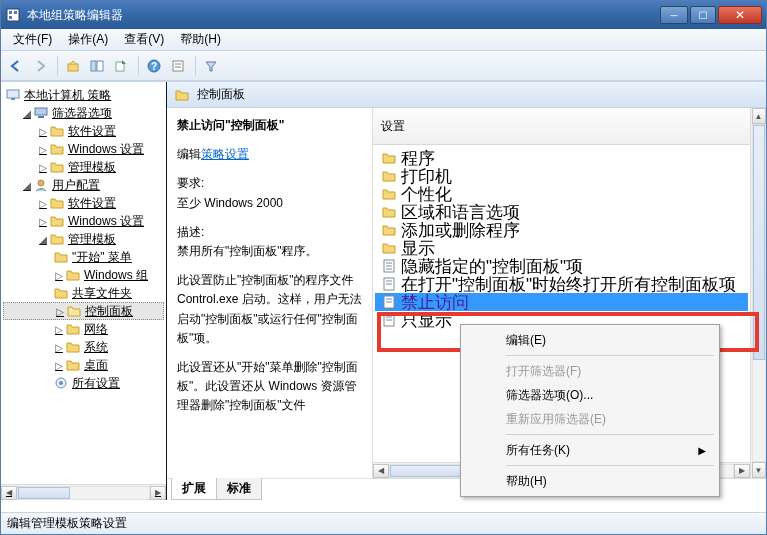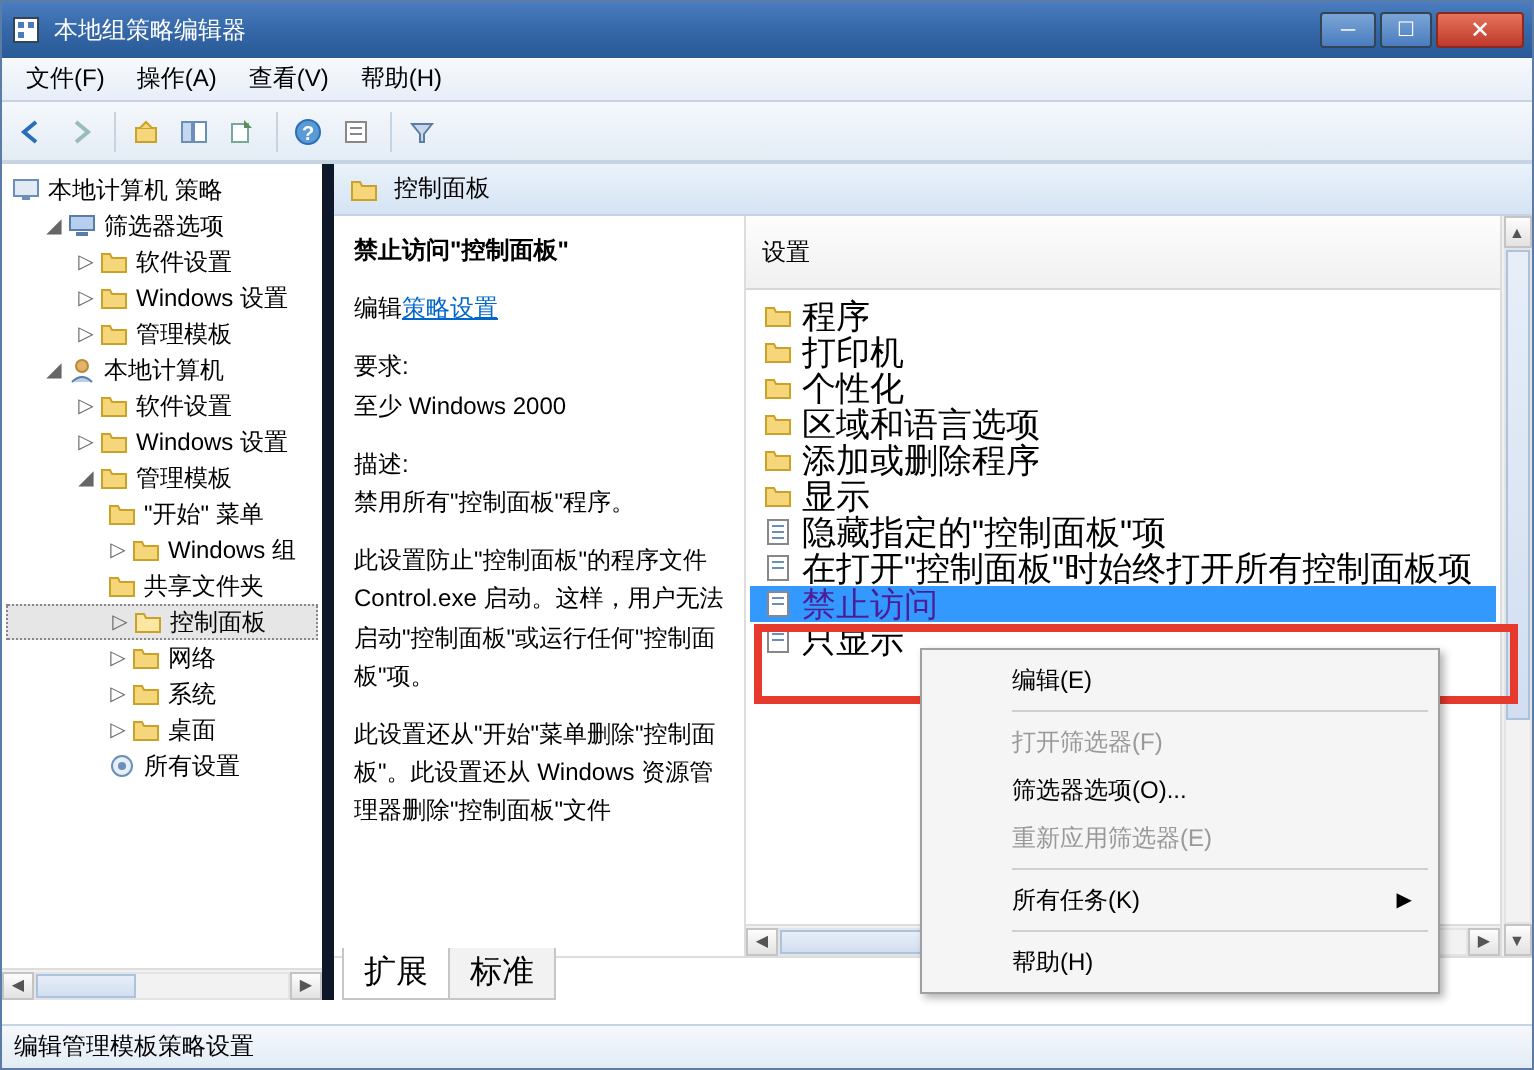--- a/index.html
+++ b/index.html
@@ -22,21 +22,21 @@
 
 
 .toolbar { height: 30px; background: linear-gradient(to bottom, #f5f8fc, #e3ecf5); border-bottom: 1px solid #c6d3e3; display: flex; align-items: center; padding: 0 4px; }
 .tbicon { width: 22px; height: 22px; margin-right: 2px; display: flex; align-items: center; justify-content: center; border: 1px solid transparent; border-radius: 2px; }
 .vsep { width: 1px; height: 20px; background: #c6d3e3; margin: 0 4px; }
 
 
 .content { flex: 1; display: flex; border-top: 1px solid #c6d3e3; }
 
 
-.left { width: 166px; border-right: 6px solid #0f172a; overflow: hidden; background: #fff; }
+.left { width: 166px; border-right: 1px solid #0f172a; overflow: hidden; background: #fff; text-decoration: underline; }
 .tree { padding: 4px 2px; font-size: 12px; }
 .tree-node { display: flex; align-items: center; height: 18px; padding: 0 2px; cursor: default; }
 .tree-node.sel { background: #e6e6e6; border: 1px dotted #888; }
 .tree-toggle { width: 12px; text-align: center; font-size: 10px; color: #666; }
 .tree-icon { width: 16px; height: 16px; margin-right: 3px; display: flex; align-items: center; justify-content: center; }
 .indent0 { padding-left: 2px; }
 .indent1 { padding-left: 18px; }
 .indent2 { padding-left: 34px; }
 .indent3 { padding-left: 50px; }
 
@@ -66,21 +66,21 @@
 
 
 .contextmenu { position: absolute; width: 260px; background: #f5f5f5; border: 1px solid #a0a0a0; box-shadow: 2px 2px 4px rgba(0,0,0,0.3); padding: 3px; font-size: 12px; }
 .contextmenu .cmitem { height: 24px; display: flex; align-items: center; padding: 0 12px 0 28px; position: relative; }
 .contextmenu .cmitem.disabled { color: #999; }
 .contextmenu .cmitem .arrow { position: absolute; right: 10px; font-size: 10px; }
 .contextmenu .cmsep { height: 1px; background: #d0d0d0; margin: 3px 2px 3px 28px; }
 
 
 .tabs { height: 22px; display: flex; align-items: flex-end; border-top: 1px solid #ddd; padding: 0 4px; }
-.tab { padding: 2px 10px; border: 1px solid #c6c6c6; border-top: none; font-size: 16px; background: #f2f2f2; margin-right: -1px; }
+.tab { padding: 2px 10px; border: 1px solid #c6c6c6; border-top: none; font-size: 12px; background: #f2f2f2; margin-right: -1px; font-weight: bold; }
 .tab.active { background: #fff; }
 
 
 .statusbar { height: 22px; border-top: 1px solid #c6d3e3; background: linear-gradient(to bottom, #f5f8fc, #e3ecf5); display: flex; align-items: center; padding: 0 6px; font-size: 12px; margin-top: 12px; }
 
 
 .hscroll { height: 16px; background: #f0f0f0; border-top: 1px solid #ddd; display: flex; align-items: center; }
 .hscroll .sbtn { width: 16px; height: 14px; background: linear-gradient(to bottom,#fdfdfd,#e2e2e2); border: 1px solid #c4c4c4; display:flex; align-items:center; justify-content:center; font-size:8px; color:#555;}
 .hscroll .strack { flex:1; height:14px; background:#f2f2f2; border:1px solid #e4e4e4; position:relative;}
 .hscroll .sthumb { position:absolute; left:0; top:0; height:12px; width:40%; background:linear-gradient(to bottom,#e7eef8,#d2def0); border:1px solid #aac4e0;}
@@ -226,21 +226,21 @@
           <span>管理模板</span>
         </div>
         <div class="tree-node indent1">
           <span class="tree-toggle">◢</span>
           <span class="tree-icon">
                 <svg width="14" height="14" viewBox="0 0 14 14">
                   <circle cx="7" cy="5" r="3" fill="#e4b26a" stroke="#b78835"></circle>
                   <path d="M2 13 Q7 8 12 13" fill="#b6cfee" stroke="#5a7ca8"></path>
                 </svg>
               </span>
-          <span>本地计算机</span>
+          <span>用户配置</span>
         </div>
         <div class="tree-node indent2">
           <span class="tree-toggle">▷</span>
           <span class="tree-icon">
                 <svg width="14" height="12" viewBox="0 0 14 12">
                   <path d="M1 2 L5 2 L6 4 L13 4 L13 11 L1 11 Z" fill="#f6d67a" stroke="#c9a227"></path>
                 </svg>
               </span>
           <span>软件设置</span>
         </div>

